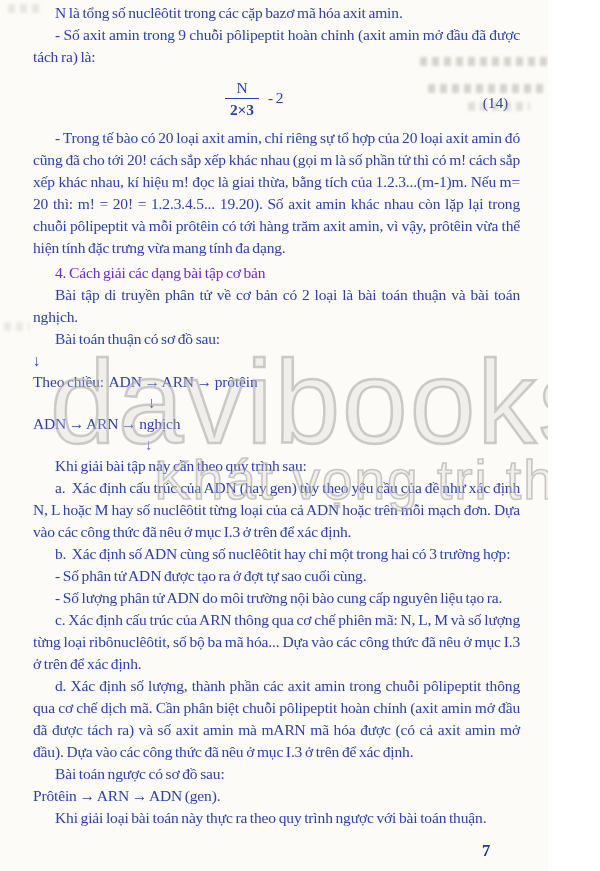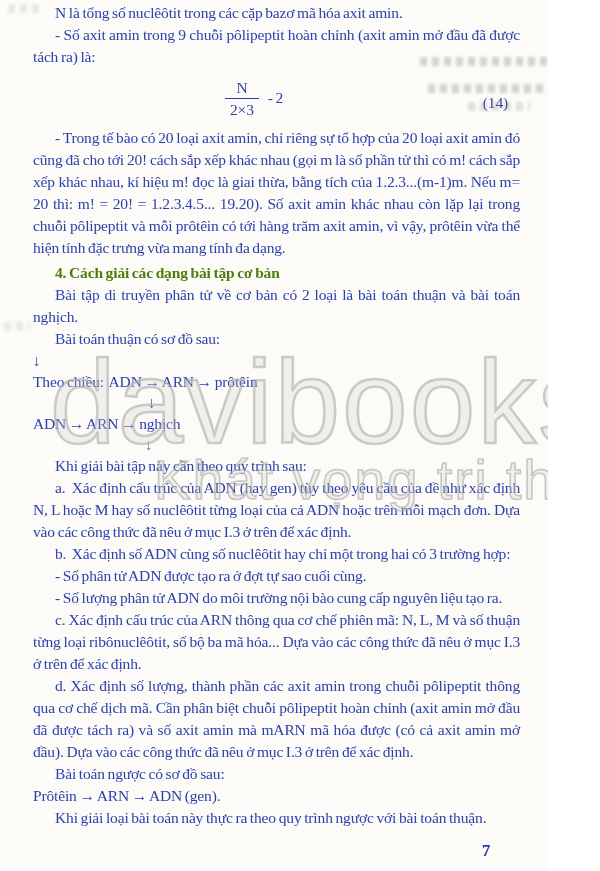--- a/index.html
+++ b/index.html
@@ -12,25 +12,25 @@
     color:#2c41ae;
   }
   .content{
     position:absolute;left:33px;right:28px;top:2px;
     font-size:15.5px;line-height:22px;
     letter-spacing:-0.15px;word-spacing:-1px;
     text-align:justify;
   }
   .content p{margin:0;}
   .indent{text-indent:22px;}
-  .heading{font-weight:bold;color:#4d7c0f;margin-top:3px !important;}
+  .heading{font-weight:normal;color:#6d28d9;margin-top:3px !important;}
   
   .formula-row{display:flex;align-items:center;margin:5px 0 4px 0;height:50px;}
   .fraction{display:inline-flex;flex-direction:column;align-items:center;margin-left:192px;line-height:21px;}
-  .fraction .den{border-top:1.4px solid #2c41ae;padding:0 5px;}
+  .fraction .den{border-top:1.4px solid #2c41ae;padding:0 5px;font-weight:bold;}
   .minus-term{margin-left:9px;}
   .eq-number{margin-left:auto;margin-right:12px;margin-top:10px;}
   
   .diagram p{margin:0;line-height:21px;}
   .d-arrow{margin-left:120px;}
   .d-arrow.a2{margin-left:115px;}
   .d-arrow.a3{margin-left:112px;opacity:.72;}
   .d-row1{margin-left:22px;}
   .d-row2{margin-left:87px;}
   .chain-center{}
@@ -99,21 +99,21 @@
 
     <p class="indent">Khi giải bài tập này cần theo quy trình sau:</p>
 
     <p class="indent">a.&nbsp; Xác định cấu trúc của ADN (hay gen) tùy theo yêu cầu của đề như xác định N, L hoặc M hay số nuclêôtit từng loại của cả ADN hoặc trên mỗi mạch đơn. Dựa vào các công thức đã nêu ở mục I.3 ở trên để xác định.</p>
 
     <p class="indent">b.&nbsp; Xác định số ADN cùng số nuclêôtit hay chỉ một trong hai có 3 trường hợp:</p>
 
     <p class="indent">- Số phân tử ADN được tạo ra ở đợt tự sao cuối cùng.</p>
     <p class="indent">- Số lượng phân tử ADN do môi trường nội bào cung cấp nguyên liệu tạo ra.</p>
 
-    <p class="indent">c. Xác định cấu trúc của ARN thông qua cơ chế phiên mã: N, L, M và số thuận từng loại ribônuclêôtit, số bộ ba mã hóa... Dựa vào các công thức đã nêu ở mục I.3 ở trên để xác định.</p>
+    <p class="indent">c. Xác định cấu trúc của ARN thông qua cơ chế phiên mã: N, L, M và số lượng từng loại ribônuclêôtit, số bộ ba mã hóa... Dựa vào các công thức đã nêu ở mục I.3 ở trên để xác định.</p>
 
     <p class="indent">d. Xác định số lượng, thành phần các axit amin trong chuỗi pôlipeptit thông qua cơ chế dịch mã. Cần phân biệt chuỗi pôlipeptit hoàn chỉnh (axit amin mở đầu đã được tách ra) và số axit amin mà mARN mã hóa được (có cả axit amin mở đầu). Dựa vào các công thức đã nêu ở mục I.3 ở trên để xác định.</p>
 
     <p class="indent">Bài toán ngược có sơ đồ sau:</p>
 
     <p class="chain-center">Prôtêin → ARN → ADN (gen).</p>
 
     <p class="indent">Khi giải loại bài toán này thực ra theo quy trình ngược với bài toán thuận.</p>
 
   </div>

